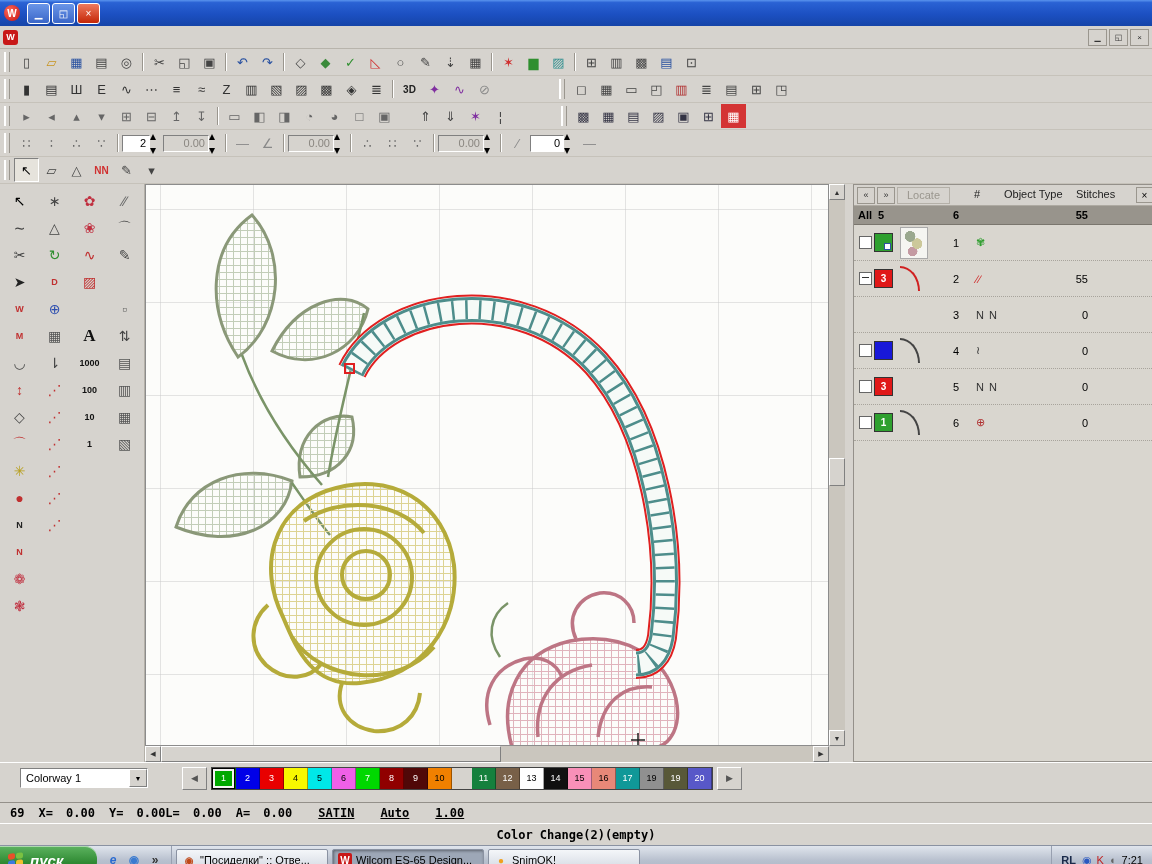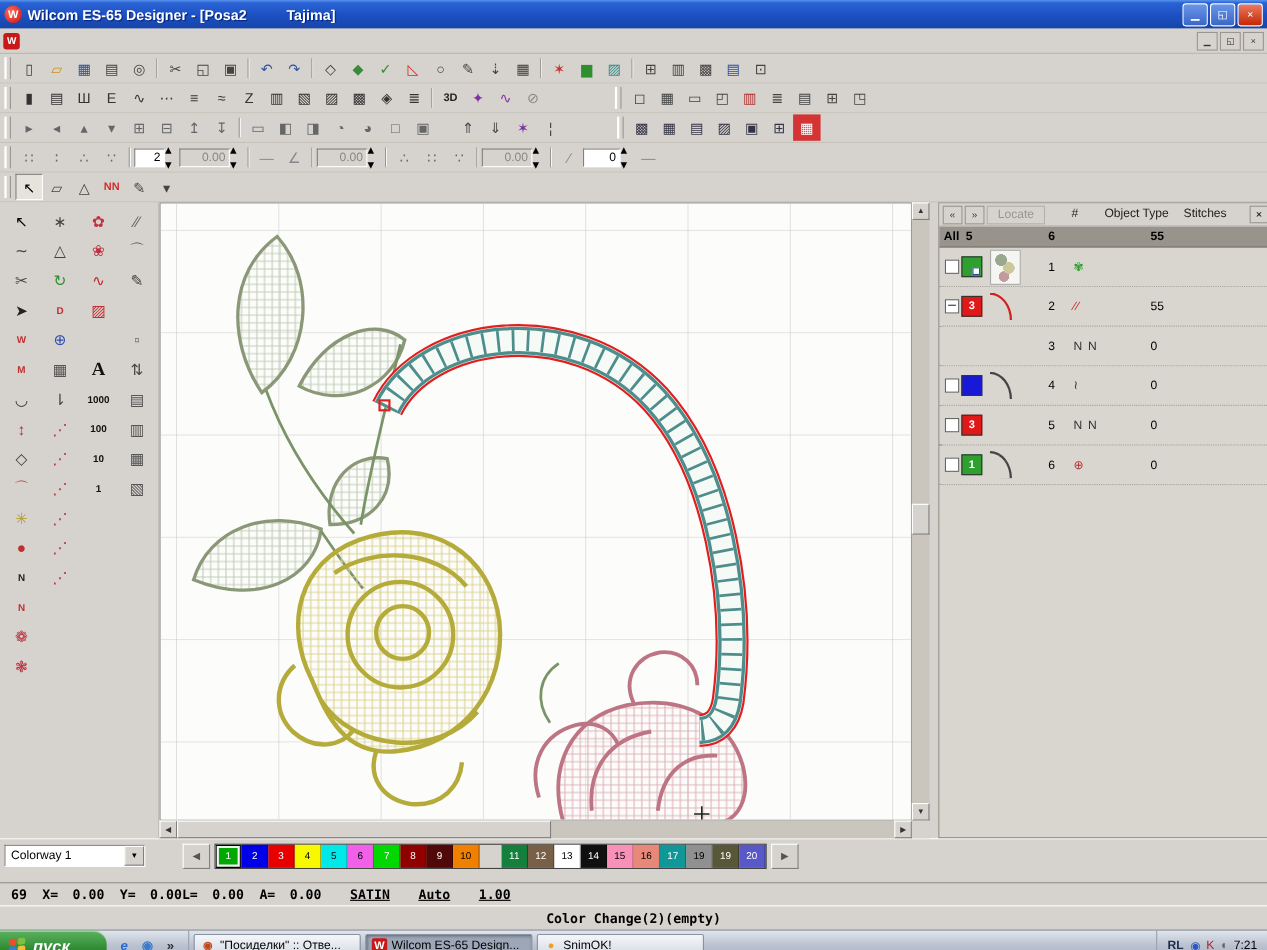--- a/index.html
+++ b/index.html
@@ -76,24 +76,24 @@
     justify-content:center;color:#fff;font-size:10px;font-weight:bold;position:relative;}
   .img-dot{position:absolute;right:1px;bottom:1px;width:7px;height:7px;background:#fff;border:1px solid #3050a0;
     box-sizing:border-box;}
   .thumb-design{width:26px;height:30px;border:1px solid #aaa;background:
     radial-gradient(circle at 35% 28%,#9aa88e 0 19%,transparent 20%),
     radial-gradient(circle at 62% 52%,#ccc89a 0 23%,transparent 24%),
     radial-gradient(circle at 45% 78%,#c49aa2 0 17%,transparent 18%),#f5f5f1;}
   .thumb-arc{width:20px;height:25px;box-sizing:border-box;border-radius:0 100% 0 0;}
   .num-cell{padding-left:7px;}
   .type-ic{letter-spacing:1px;font-size:11px;}
-  .st-cell{text-align:left;padding-right:14px;}
+  .st-cell{text-align:right;padding-right:14px;}
   .dock-fill{flex:1;}
   
-  .palettebar{height:30px;display:flex;align-items:center;background:#d6d3ce;border-top:1px solid #fff;padding:0 4px;text-align:center;}
+  .palettebar{height:30px;display:flex;align-items:center;background:#d6d3ce;border-top:1px solid #fff;padding:0 20px;text-align:center;}
   .colorway{width:128px;height:20px;background:#fff;border:1px solid;border-color:#808080 #fff #fff #808080;
     box-sizing:border-box;display:flex;align-items:center;padding-left:5px;font-size:11px;}
   .colorway .dd{margin-left:auto;width:16px;height:16px;background:#d6d3ce;border:1px solid;
     border-color:#fff #808080 #808080 #fff;font-size:7px;display:flex;align-items:center;justify-content:center;}
   .pal-nav{width:23px;height:21px;margin-left:4px;background:#d6d3ce;border:1px solid;border-color:#fff #808080 #808080 #fff;
     color:#555;font-size:9px;display:flex;align-items:center;justify-content:center;}
   .pal-nav.first{margin-left:34px;}
   #swatches{display:flex;height:21px;margin-left:4px;border:1px solid #444;}
   .swatch{width:24px;height:21px;box-sizing:border-box;border-right:1px solid rgba(0,0,0,.35);font-size:9px;
     display:flex;align-items:center;justify-content:center;}
@@ -131,21 +131,20 @@
   .tray-ic{font-size:11px;}
   .tray-time{font-size:11px;}
 </style>
 </head>
 <body>
 
 <div id="screen">
 
   <div class="titlebar">
     <span class="app-logo">W</span>
-    <span class="title-text">Wilcom ES-65 Designer - [Posa2          Tajima]</span>
     <div class="win-btn">▁</div>
     <div class="win-btn">◱</div>
     <div class="win-btn close">×</div>
   </div>
 
   <div class="menubar">
     <span class="menu-logo">W</span>
     <div class="mdi-btns">
       <div class="mdi-btn">▁</div>
       <div class="mdi-btn">◱</div>

